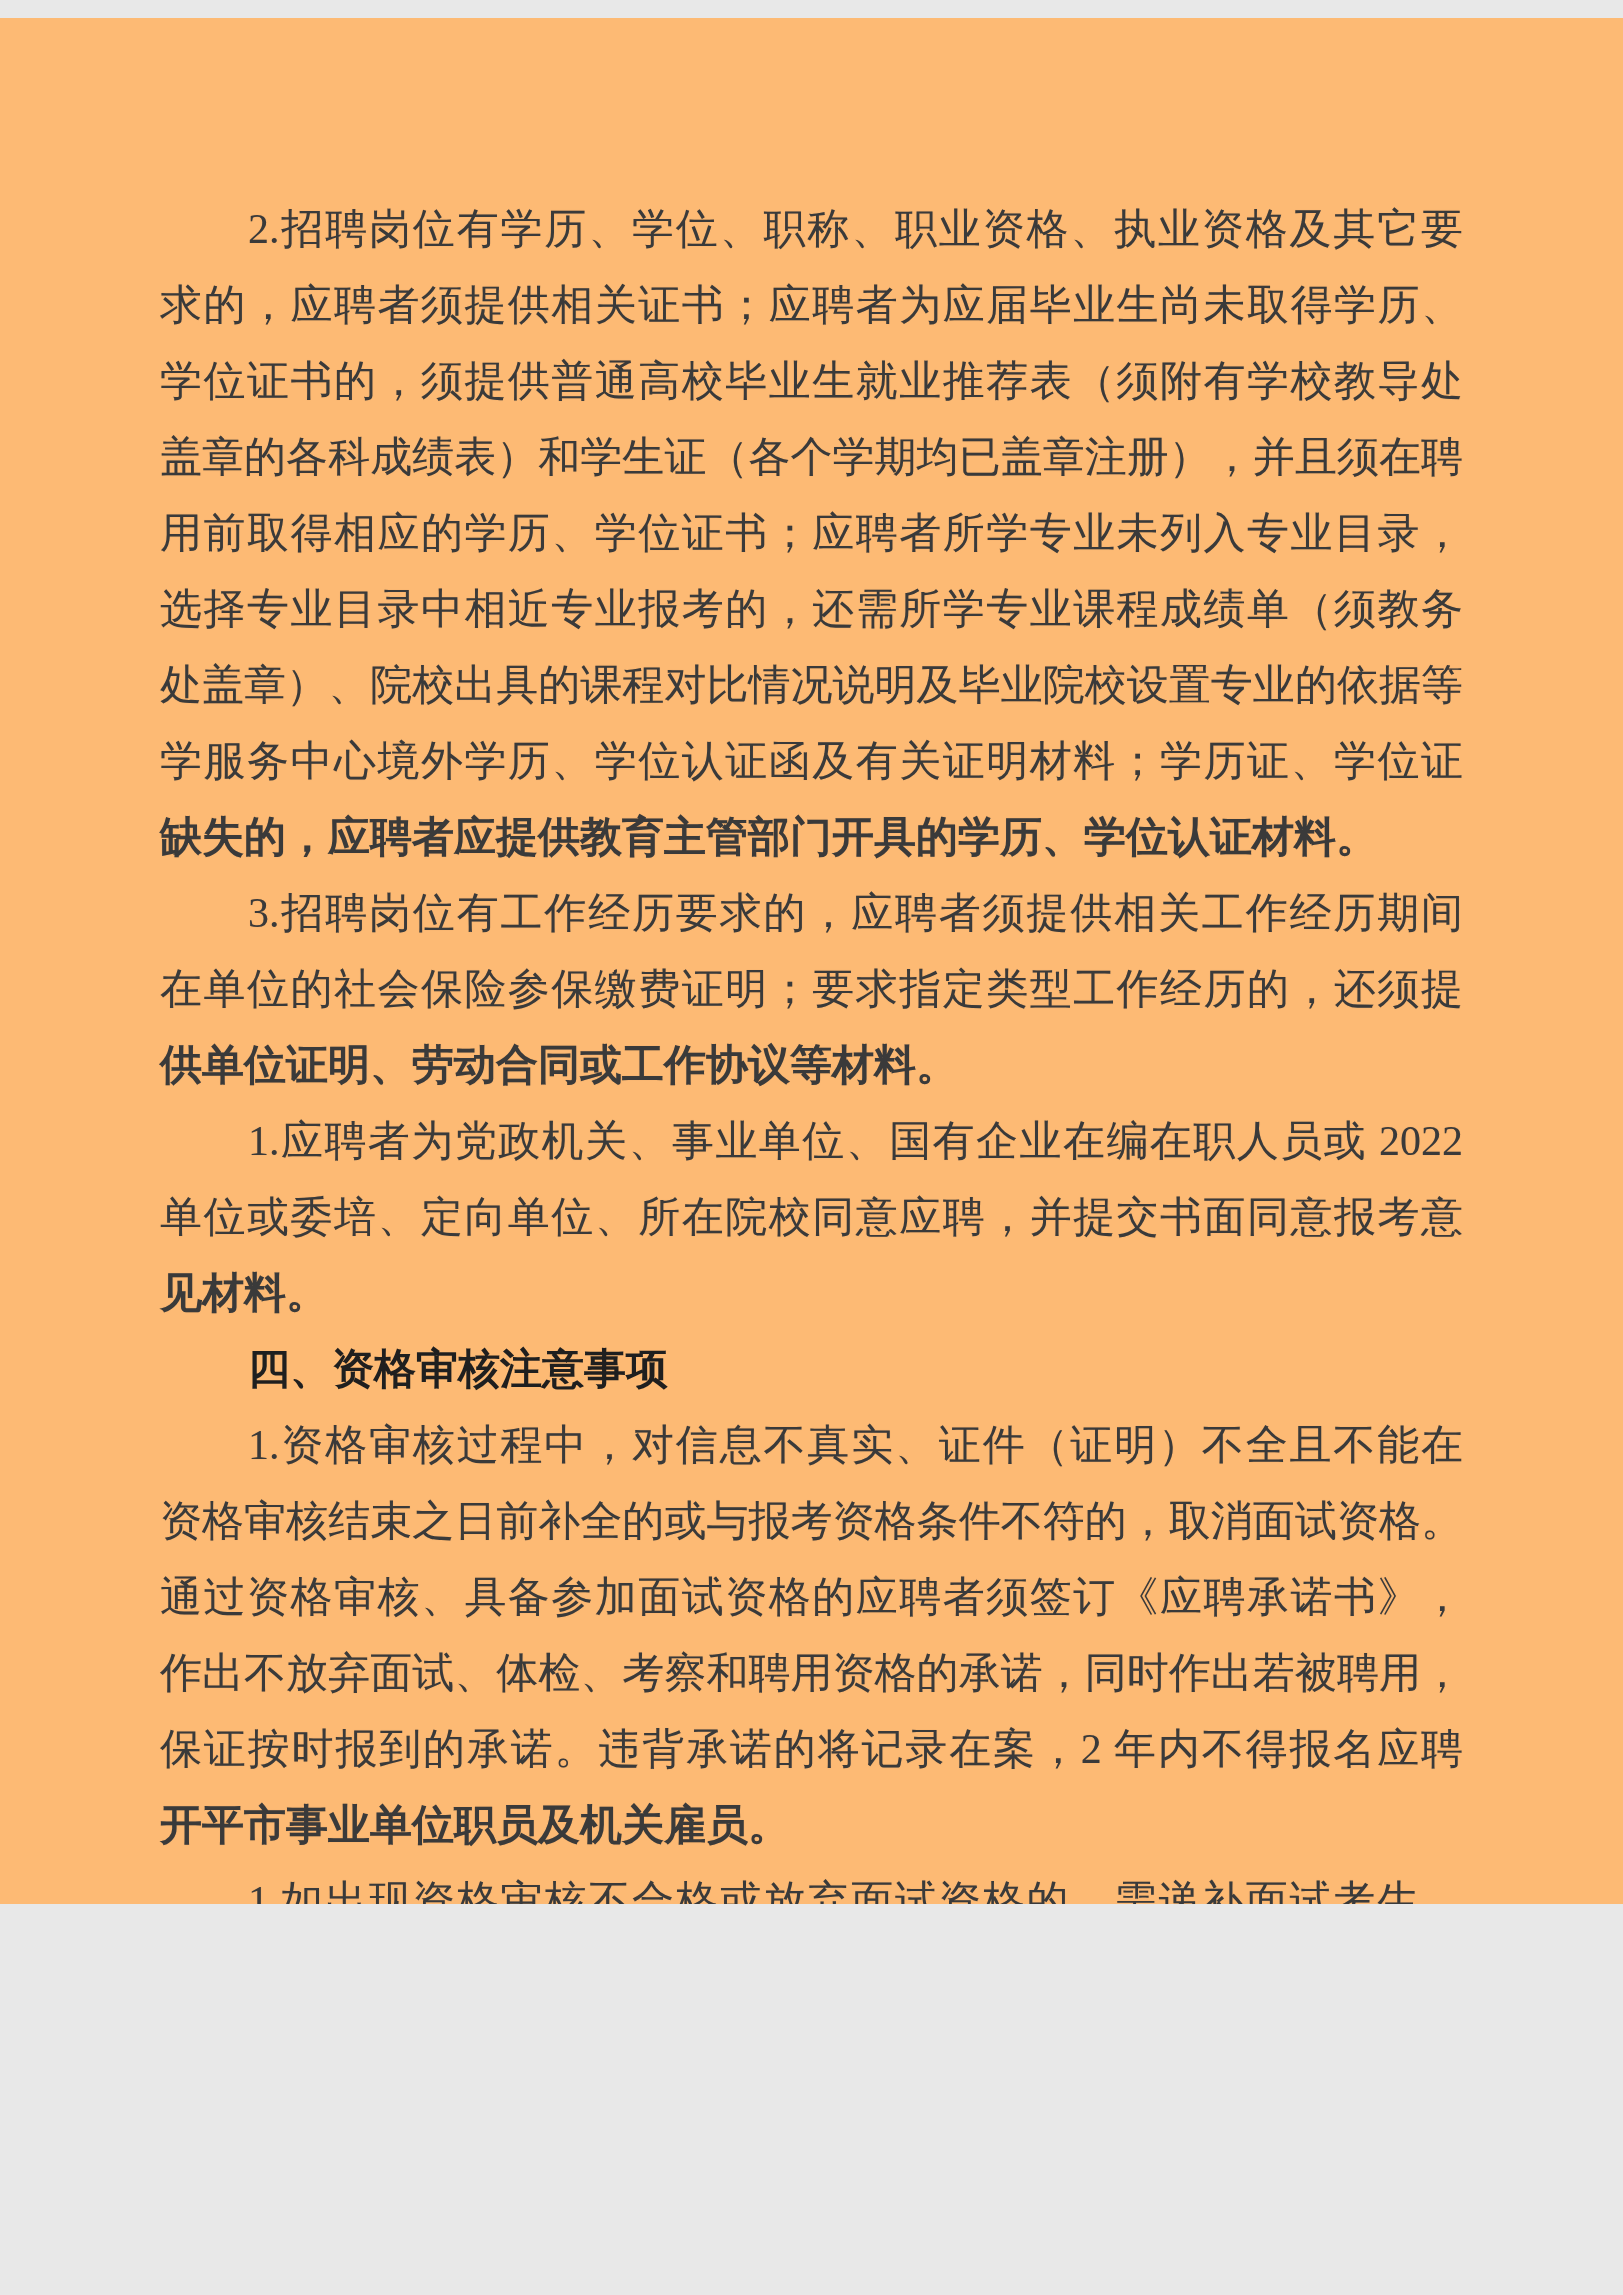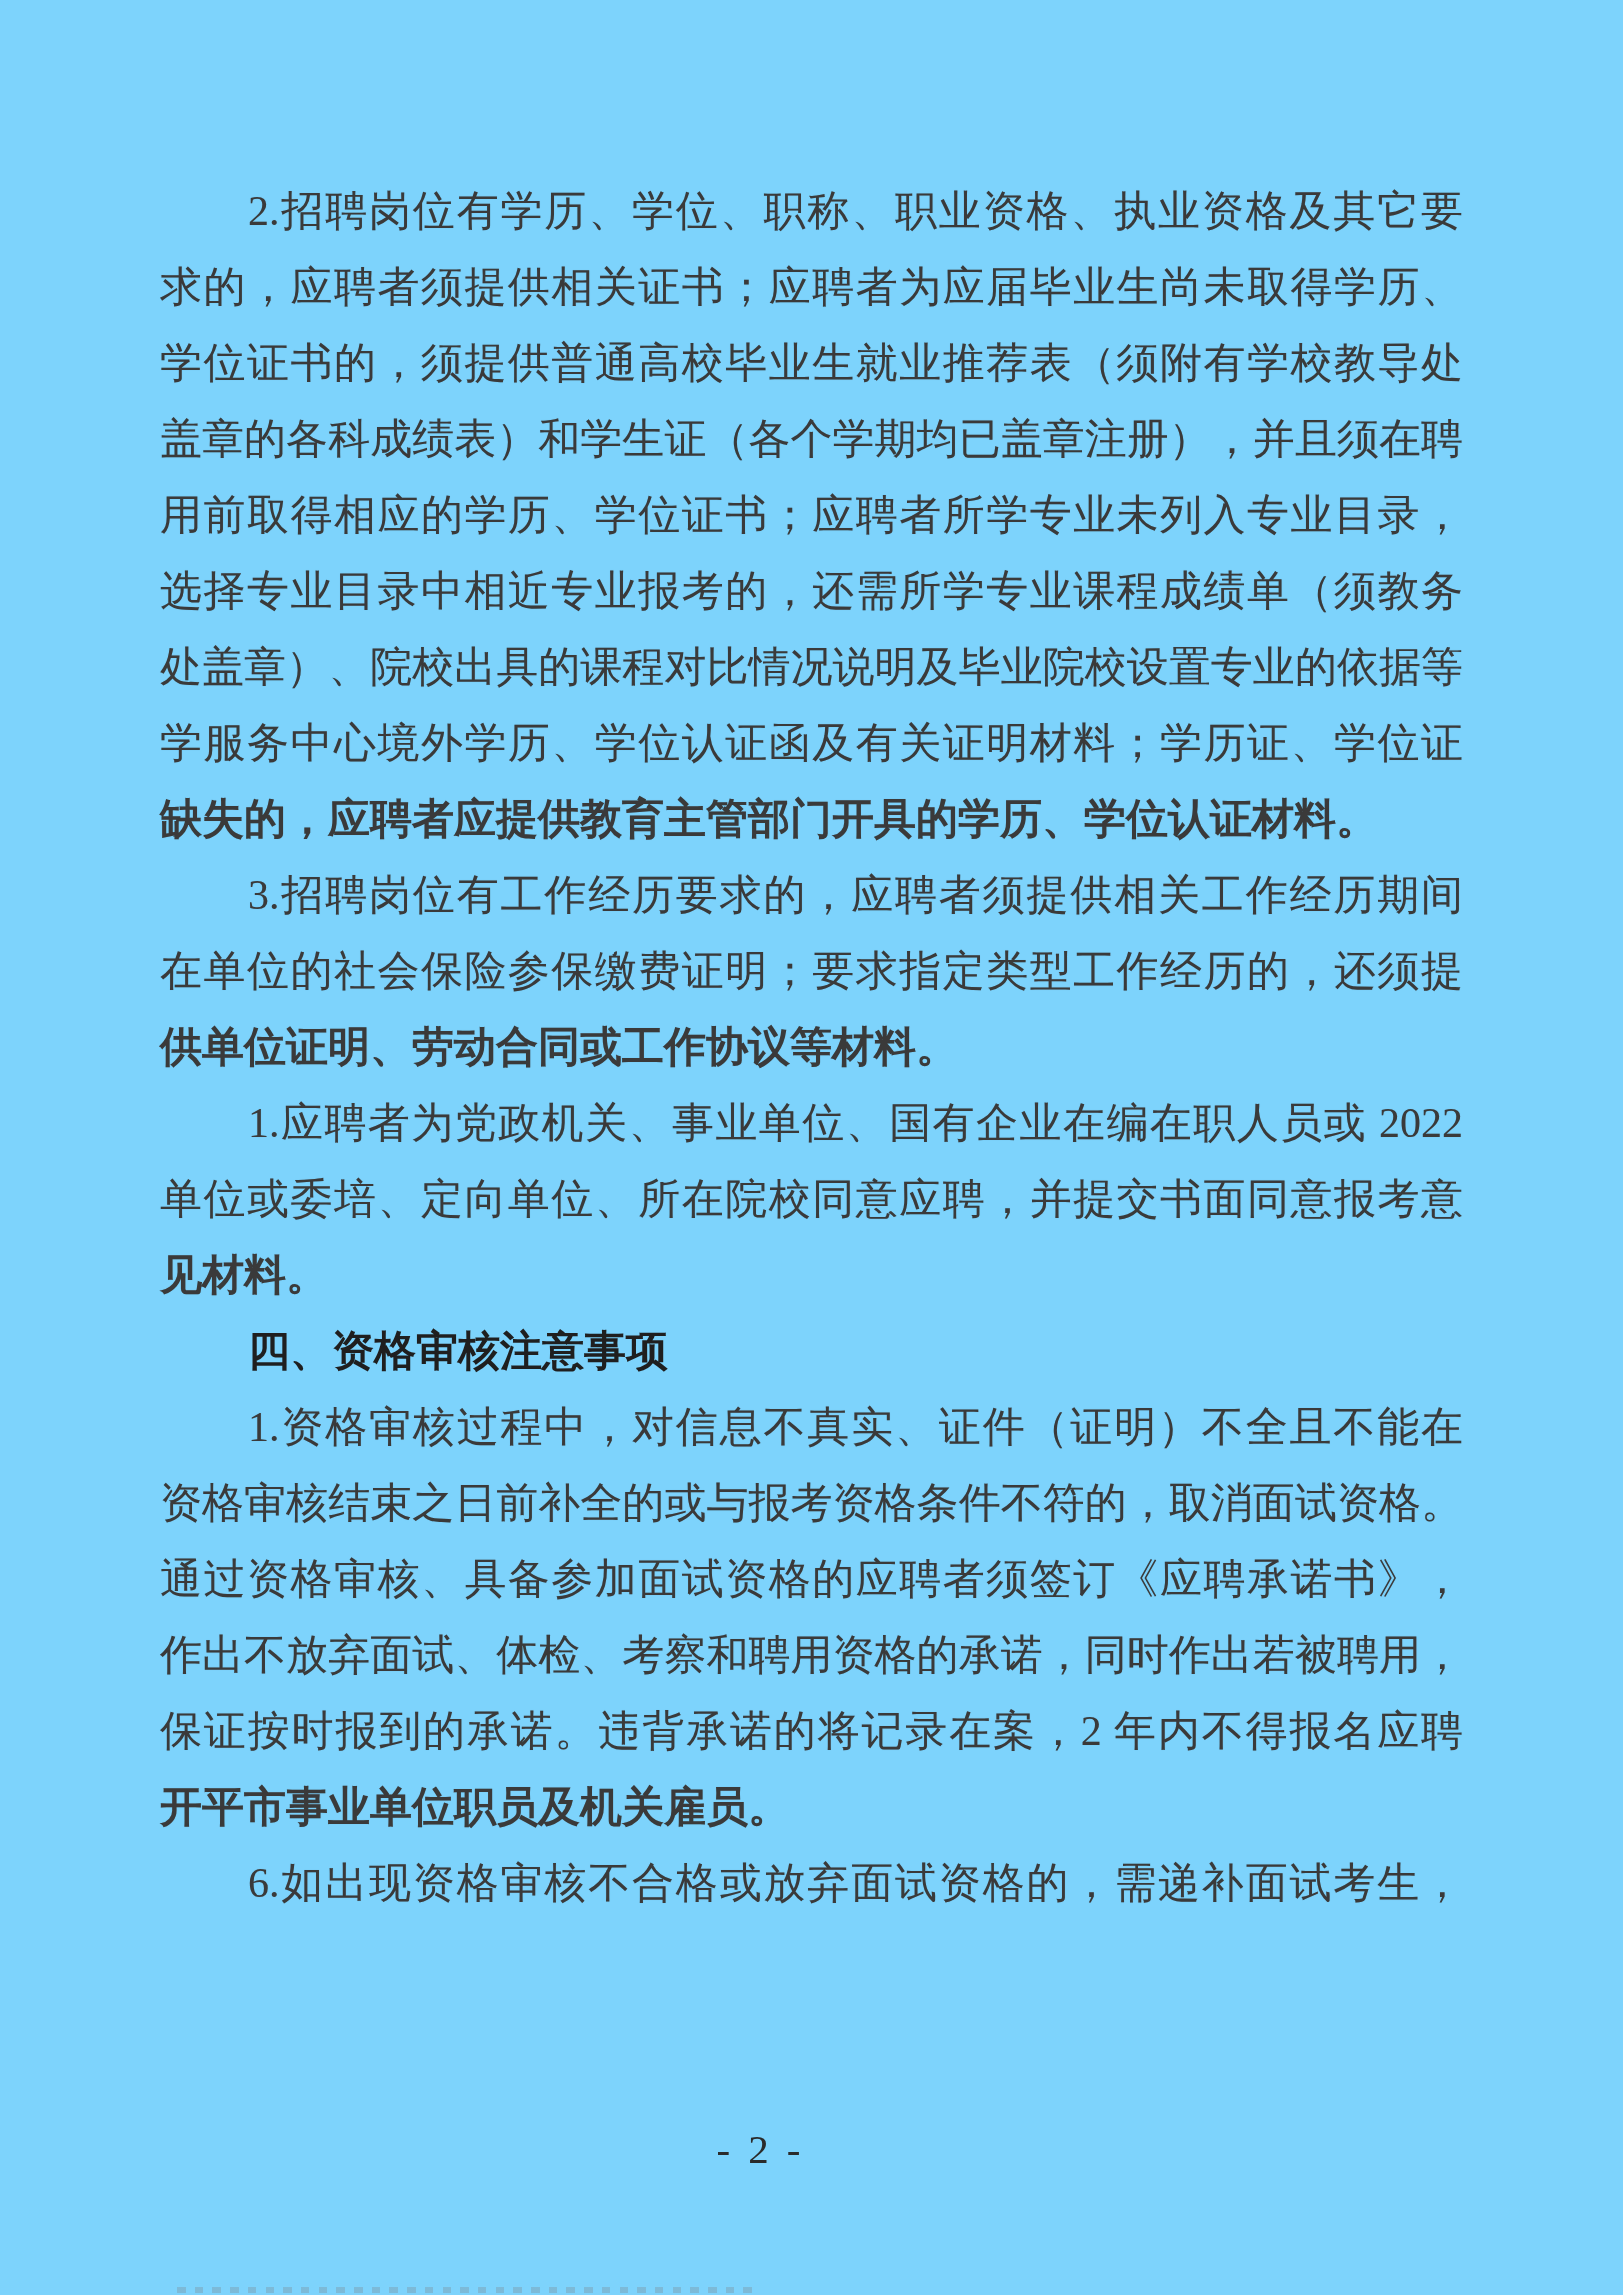--- a/index.html
+++ b/index.html
@@ -3,23 +3,23 @@
 <meta charset="utf-8">
 <style>
   html, body {
     margin: 0;
     padding: 0;
     background: #e8e8e8;
   }
   .page {
     position: relative;
     width: 1623px;
-    height: 2295px;
-    margin: 0 auto;
-    background: #7dd3fc;
+    height: 1886px;
+    margin: 18px auto;
+    background: #fdba74;
     overflow: hidden;
     font-family: "Liberation Serif", serif;
   }
   .body-text {
     position: absolute;
     left: 160px;
     top: 173px;
     width: 1303px;
   }
   .line {
@@ -93,21 +93,21 @@
     <div class="line indent">1.应聘者为党政机关、事业单位、国有企业在编在职人员或 2022</div>
     <div class="line">单位或委培、定向单位、所在院校同意应聘，并提交书面同意报考意</div>
     <div class="line nostretch">见材料。</div>
     <div class="line heading indent nostretch">四、资格审核注意事项</div>
     <div class="line indent">1.资格审核过程中，对信息不真实、证件（证明）不全且不能在</div>
     <div class="line">资格审核结束之日前补全的或与报考资格条件不符的，取消面试资格。</div>
     <div class="line">通过资格审核、具备参加面试资格的应聘者须签订《应聘承诺书》，</div>
     <div class="line">作出不放弃面试、体检、考察和聘用资格的承诺，同时作出若被聘用，</div>
     <div class="line">保证按时报到的承诺。违背承诺的将记录在案，2 年内不得报名应聘</div>
     <div class="line nostretch">开平市事业单位职员及机关雇员。</div>
-    <div class="line indent">6.如出现资格审核不合格或放弃面试资格的，需递补面试考生，</div>
+    <div class="line indent">1.如出现资格审核不合格或放弃面试资格的，需递补面试考生，</div>
   </div>
 
   <div class="page-number">- 2 -</div>
 
   <div class="scan-noise-strip"></div>
 
 </div>
 
 
 </body></html>

